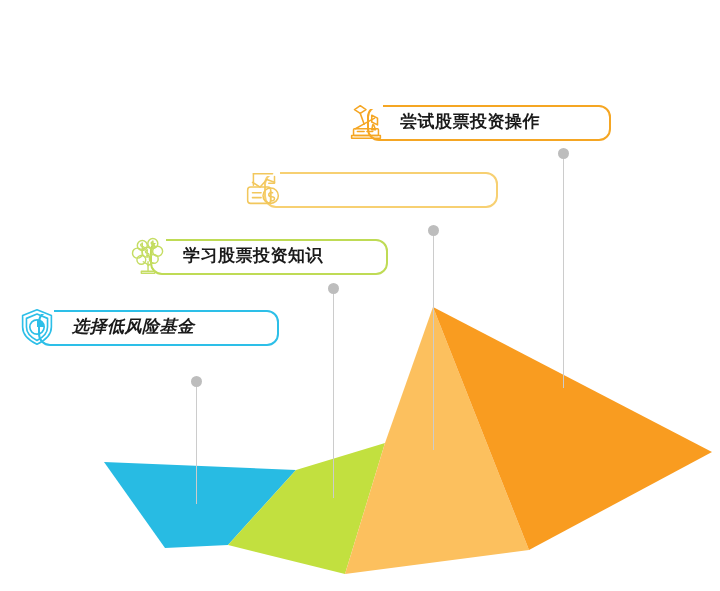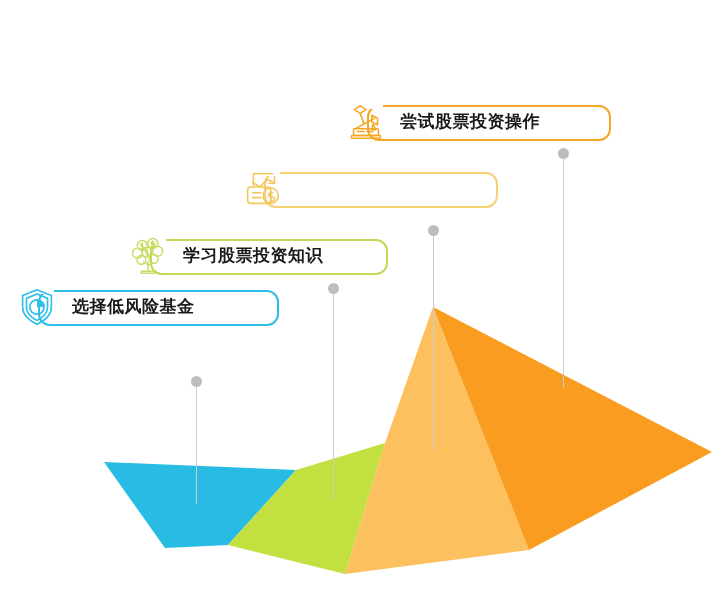--- a/index.html
+++ b/index.html
@@ -186,21 +186,21 @@
         <path d="M22 17.3 L22 24.5"></path>
         <path d="M23 30 L23 39"></path>
         <path d="M23 33 L18 30"></path>
         <path d="M23 34 L28 31"></path>
         <path d="M16 40 L30 40 L30 42 L16 42 Z"></path>
       </g>
     </svg>
     <div class="step-label" style="left:57px;">学习股票投资知识</div>
   </div>
 
-  <div class="step" style="left:14px; top:284px; width:265px;">
+  <div class="step" style="left:14px; top:304px; width:265px;font-style:italic;">
     <div class="step-box" style="width:241px; border-color:#2dbfe8;"></div>
     <div class="step-box-notch" style="width:16px;"></div>
     <svg class="step-icon" viewBox="0 0 48 48" xmlns="http://www.w3.org/2000/svg">
       <g fill="none" stroke="#2dbfe8" stroke-width="1.7" stroke-linejoin="round" stroke-linecap="round">
         <path d="M24 6 L39 12 L39 24 Q39 35 24 42 Q9 35 9 24 L9 12 Z"></path>
         <path d="M24 10.5 L35 15 L35 24 Q35 32.5 24 38 Q13 32.5 13 24 L13 15 Z"></path>
         <circle cx="24" cy="24" r="7.5"></circle>
         <path d="M24 24 L24 16.5 A7.5 7.5 0 0 1 31.5 24 Z" fill="#2dbfe8" stroke="none"></path>
       </g>
     </svg>

